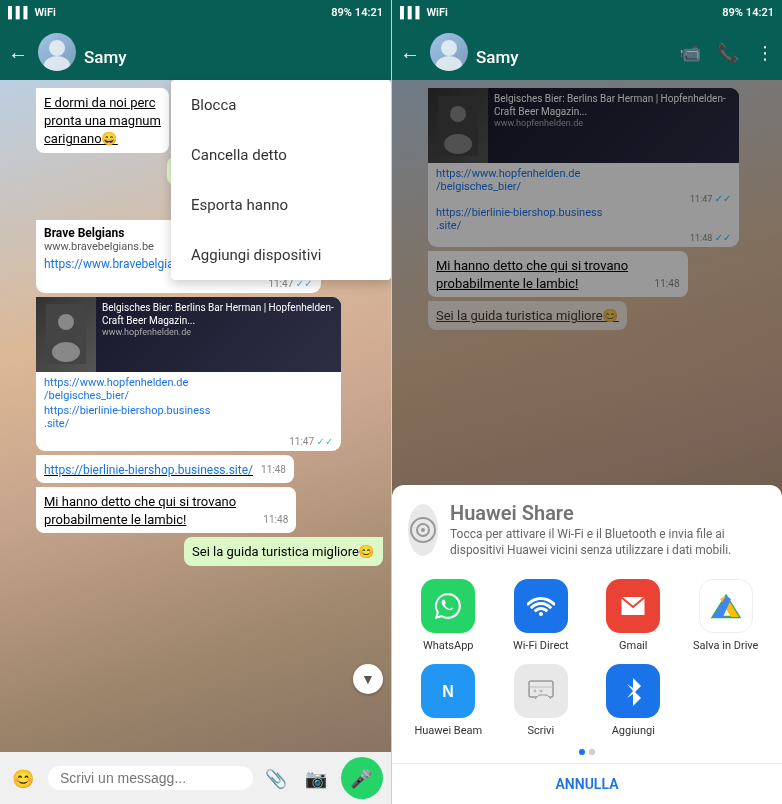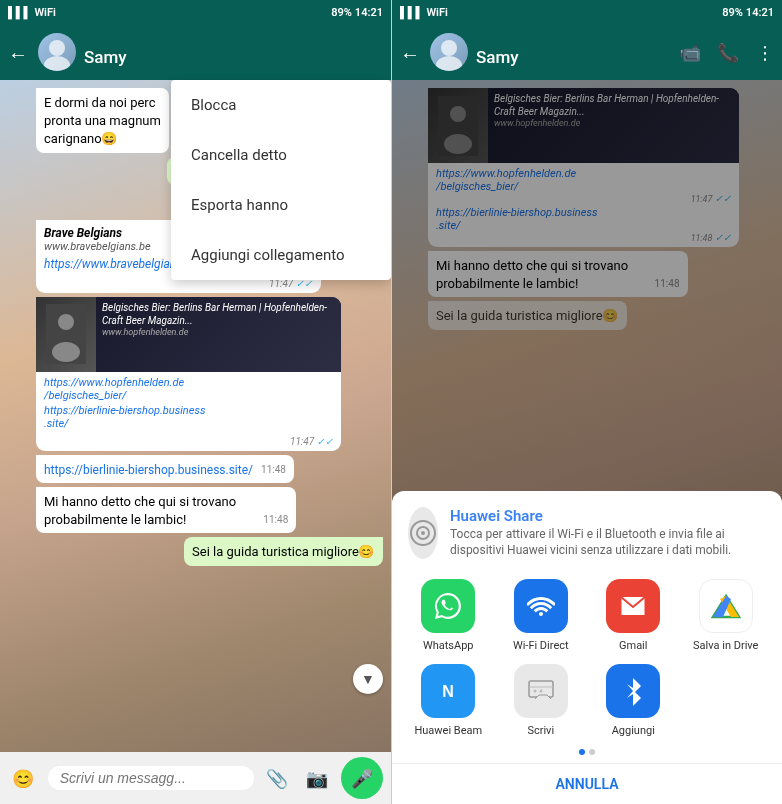--- a/index.html
+++ b/index.html
@@ -96,20 +96,21 @@
       border-radius: 8px;
       font-size: 13px;
       line-height: 1.4;
       position: relative;
       word-break: break-word;
     }
     .msg-received {
       background: #fff;
       align-self: flex-start;
       border-top-left-radius: 0;
+      text-decoration: underline;
     }
     .msg-sent {
       background: #dcf8c6;
       align-self: flex-end;
       border-top-right-radius: 0;
     }
     .msg-time {
       font-size: 10px;
       color: #888;
       float: right;
@@ -142,21 +143,20 @@
       font-size: 11px;
       color: #555;
     }
     .card-bubble {
       background: #fff;
       border-radius: 9px;
       max-width: 80%;
       overflow: hidden;
       align-self: flex-start;
       border-top-left-radius: 0;
-      font-style: italic;
     }
     .msg-wrapper {
       display: flex;
       align-items: center;
       width: 100%;
     }
     .msg-wrapper.sent { justify-content: flex-end; }
     .msg-wrapper.received { justify-content: flex-start; padding-left: 28px; }
 
     
@@ -171,21 +171,20 @@
     .input-field {
       flex: 1;
       height: 24px;
       border-radius: 20px;
       background: #fff;
       border: none;
       padding: 6px 12px;
       font-size: 14px;
       color: #6d28d9;
       outline: none;
-      font-style: italic;
     }
     .icon-btn {
       width: 32px;
       height: 32px;
       display: flex;
       align-items: center;
       justify-content: center;
       color: #888;
       font-size: 18px;
       cursor: pointer;
@@ -284,23 +283,23 @@
       height: 52px;
       border-radius: 50%;
       background: #e8e8e8;
       display: flex;
       align-items: center;
       justify-content: center;
       font-size: 22px;
       color: #666;
     }
     .huawei-share-text h3 {
-      font-size: 15px;
+      font-size: 20px;
       font-weight: 600;
-      color: #3b82f6;
+      color: #737373;
     }
     .huawei-share-text p {
       font-size: 12px;
       color: #666;
       margin-top: 2px;
       line-height: 1.3;
     }
     .share-grid {
       display: grid;
       grid-template-columns: repeat(4, 1fr);
@@ -494,21 +493,21 @@
     <input class="input-field" placeholder="Scrivi un messagg..." style="">
     <div class="icon-btn">📎</div>
     <div class="icon-btn">📷</div>
     <div class="mic-btn">🎤</div>
   </div>
 
   <div class="context-menu">
     <div class="context-menu-item">Blocca</div>
     <div class="context-menu-item">Cancella detto</div>
     <div class="context-menu-item">Esporta hanno</div>
-    <div class="context-menu-item">Aggiungi collegamento</div>
+    <div class="context-menu-item">Aggiungi dispositivi</div>
   </div>
 </div>
 
 <div class="panel panel-right">
 
   <div class="status-bar">
     <div class="status-left">
       <span>▌▌▌</span>
       <span>WiFi</span>
     </div>

